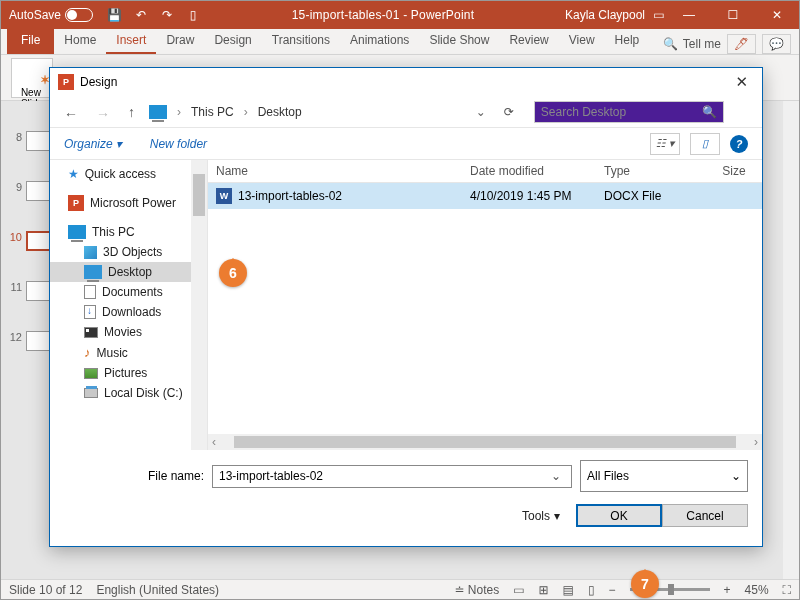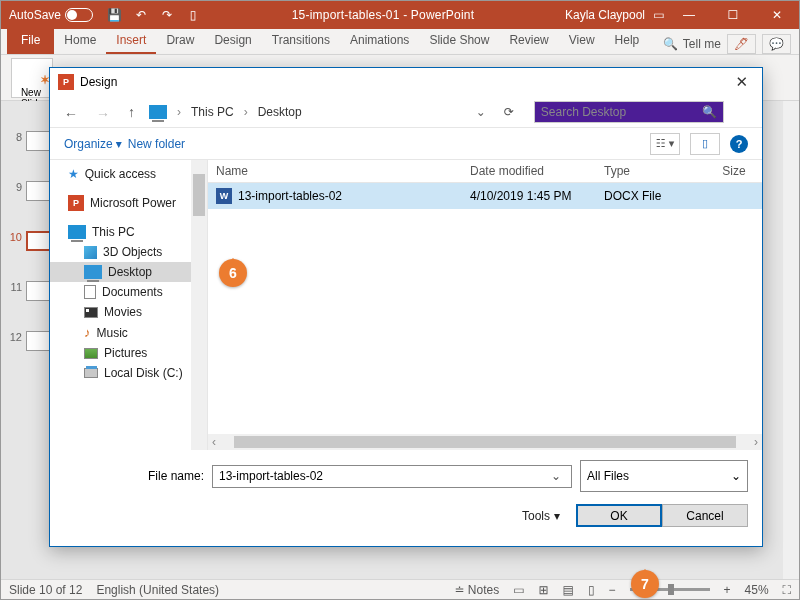--- a/index.html
+++ b/index.html
@@ -48,21 +48,21 @@
 .nav-btn.dis{color:#bbb;}
 .pc-icon{width:18px;height:14px;background:#1e90d4;display:inline-block;position:relative;}
 .pc-icon::after{content:"";position:absolute;bottom:-3px;left:3px;width:12px;height:2px;background:#888;}
 .crumb{font-size:12px;color:#333;}
 .chev{color:#888;}
 .crumb-extend{width:150px;}
 .crumb-drop{color:#666;padding:0 4px;}
 .refresh{color:#555;padding:0 4px;}
 .search{flex:0 0 190px;margin-left:6px;height:22px;border:1px solid #ccc;background:#4c1d95;display:flex;align-items:center;padding:0 6px;color:#888;font-size:12px;}
 .search-ic{margin-left:auto;color:#888;}
-.dlg-toolbar{height:32px;display:flex;align-items:center;padding:0 14px;gap:6px;border-bottom:1px solid #e6e6e6;}
+.dlg-toolbar{height:32px;display:flex;align-items:center;padding:0 14px;gap:28px;border-bottom:1px solid #e6e6e6;font-style:italic;}
 .org-link{color:#1a66b8;font-size:12px;display:flex;align-items:center;gap:3px;}
 .tb-right{margin-left:auto;display:flex;gap:10px;align-items:center;}
 .view-btn{width:30px;height:22px;border:1px solid #ccc;display:flex;align-items:center;justify-content:center;color:#555;font-size:11px;}
 .help-ic{width:18px;height:18px;border-radius:50%;background:#0063b1;color:#fff;display:flex;align-items:center;justify-content:center;font-size:11px;font-weight:bold;}
 .dlg-body{display:flex;height:290px;}
 .tree{width:158px;border-right:1px solid #e6e6e6;overflow:hidden;padding:4px 0;position:relative;}
 .tree-scroll{position:absolute;right:0;top:0;bottom:0;width:16px;background:#f0f0f0;}
 .tree-scroll .sthumb{position:absolute;top:14px;left:2px;width:12px;height:42px;background:#c4c4c4;}
 .tree-item{display:flex;align-items:center;gap:6px;padding:3px 6px 3px 18px;font-size:12px;color:#222;}
 .tree-item.lvl2{padding-left:34px;}
@@ -260,20 +260,24 @@
         </div>
       <div class="tree-item lvl2 sel">
           <span class="pc-icon" style="background:#3095d6"></span>
           <span>Desktop</span>
         </div>
       <div class="tree-item lvl2">
           <span class="ic-doc"></span>
           <span>Documents</span>
         </div>
       <div class="tree-item lvl2">
+          <span class="ic-doc ic-down"></span>
+          <span>Downloads</span>
+        </div>
+      <div class="tree-item lvl2">
           <span class="ic-movie"></span>
           <span>Movies</span>
         </div>
       <div class="tree-item lvl2">
           <span class="ic-music">♪</span>
           <span>Music</span>
         </div>
       <div class="tree-item lvl2">
           <span class="ic-pic"></span>
           <span>Pictures</span>

